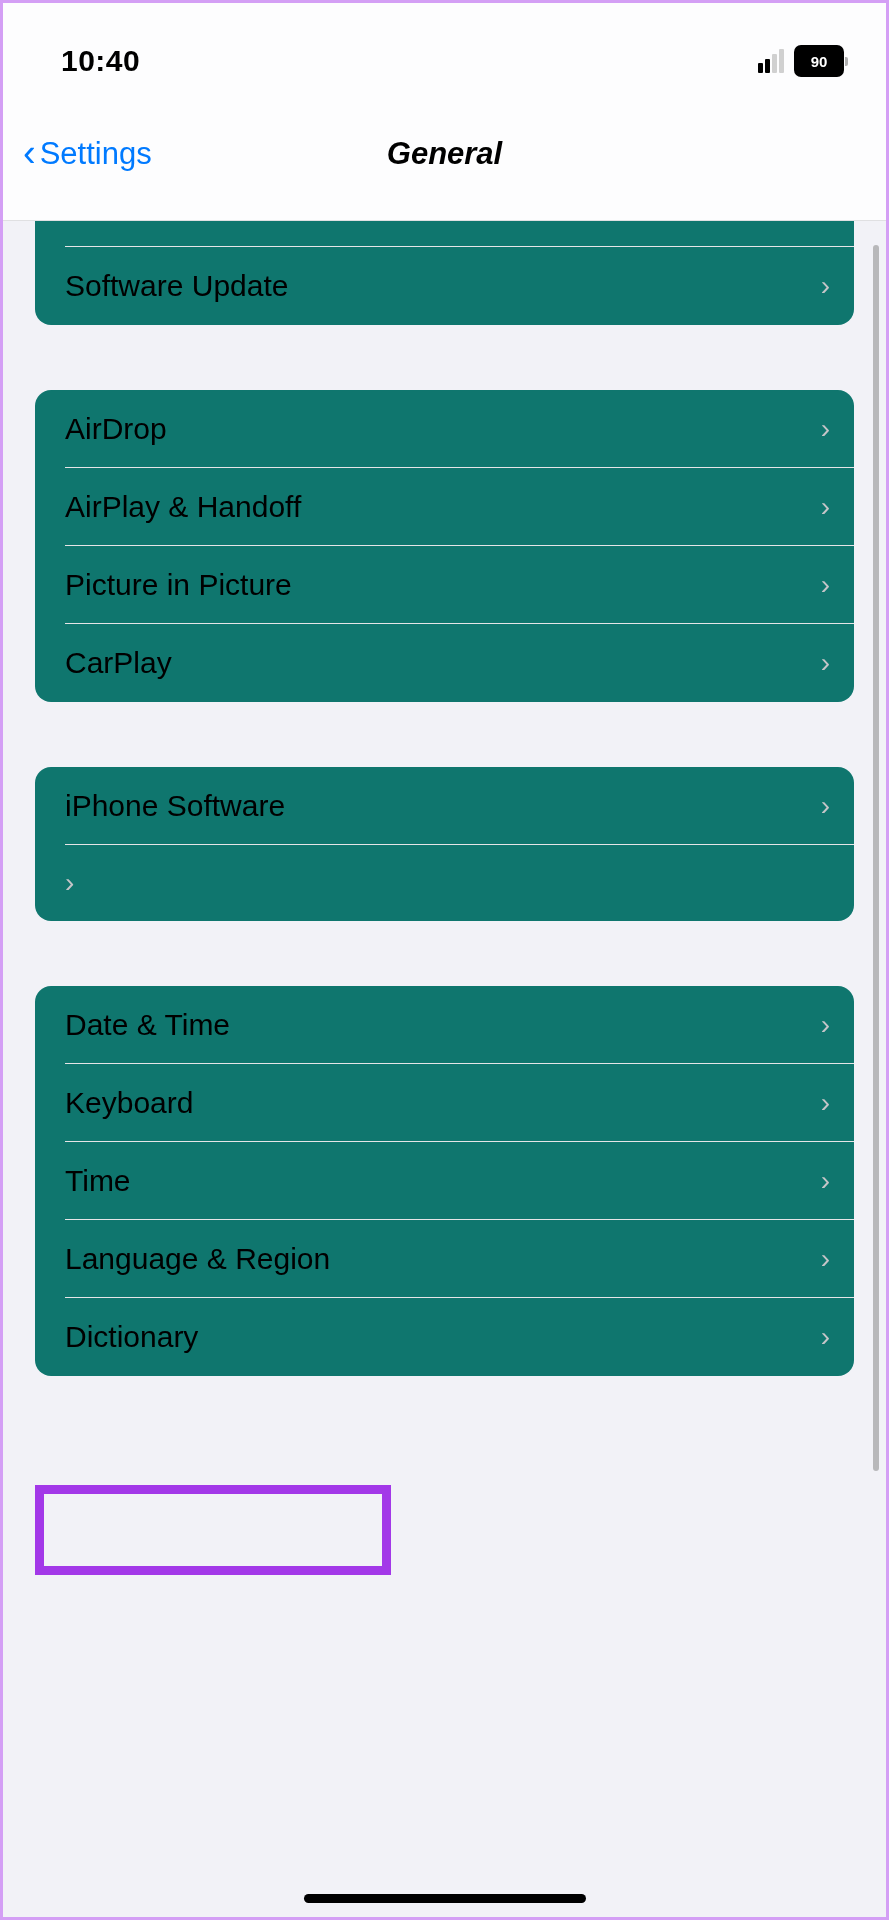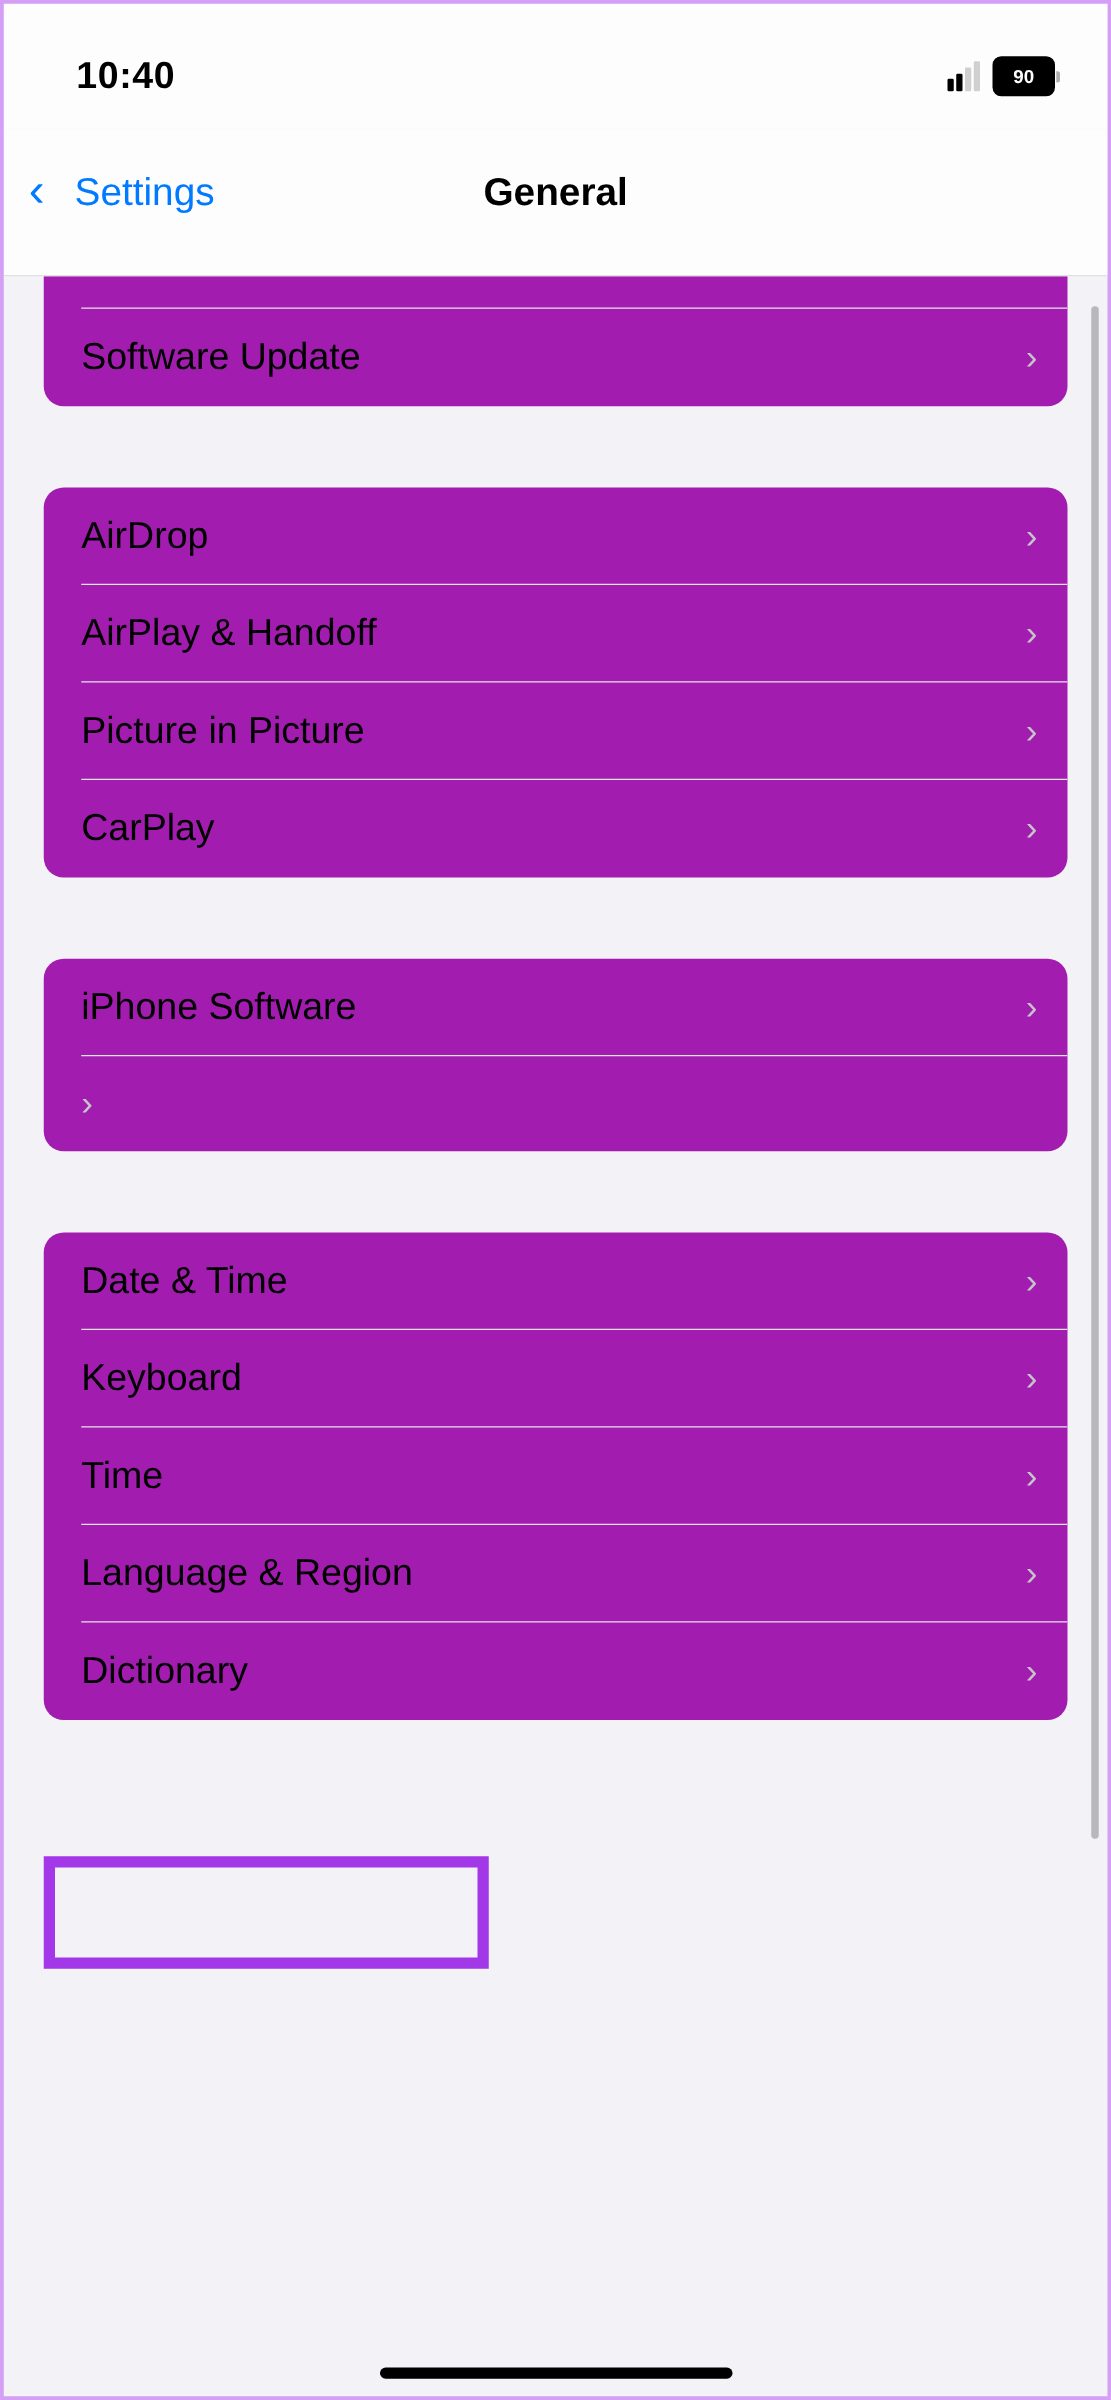--- a/index.html
+++ b/index.html
@@ -1,20 +1,19 @@
 <!DOCTYPE html>
 <html><head>
   <meta charset="utf-8">
   <style>
     * {
       margin: 0;
       padding: 0;
       box-sizing: border-box;
       font-family: -apple-system, BlinkMacSystemFont, 'Segoe UI', Helvetica, Arial, sans-serif;
-      gap: 20px;
       -webkit-font-smoothing: antialiased;
     }
     body {
       width: 889px;
       height: 1920px;
       background: #f2f2f7;
       position: relative;
       border: 3px solid #d49ff5;
       overflow: hidden;
     }
@@ -93,26 +92,27 @@
       font-size: 38px;
       margin-right: 4px;
       font-weight: 500;
     }
     .nav-title {
       position: absolute;
       left: 50%;
       transform: translateX(-50%);
       font-size: 31px;
       font-weight: 700;
+      font-style: italic;
     }
     .content {
       padding: 0 32px;
     }
     .group {
-      background: #a21caf;
+      background: #0f766e;
       border-radius: 16px;
       margin-bottom: 65px;
       overflow: hidden;
     }
     .group.first {
       margin-top: -6px;
       border-radius: 0 0 16px 16px;
     }
     .row-spacer {
       height: 32px;

